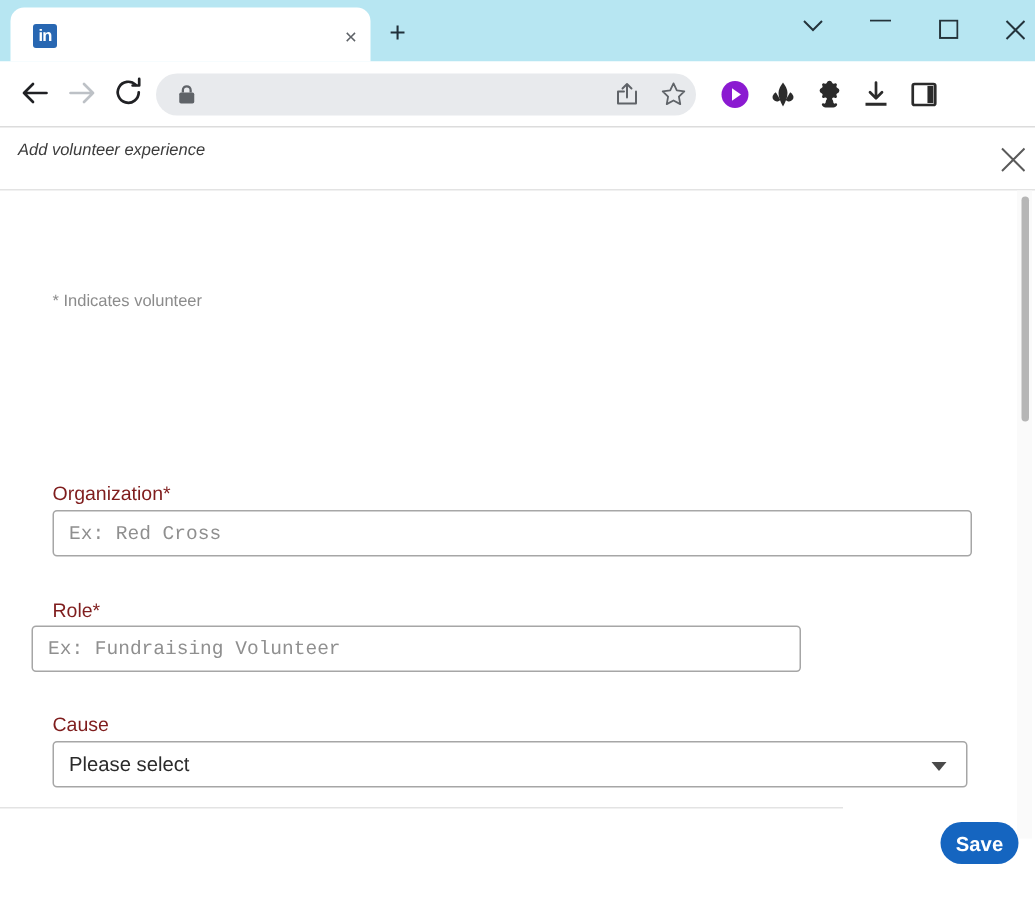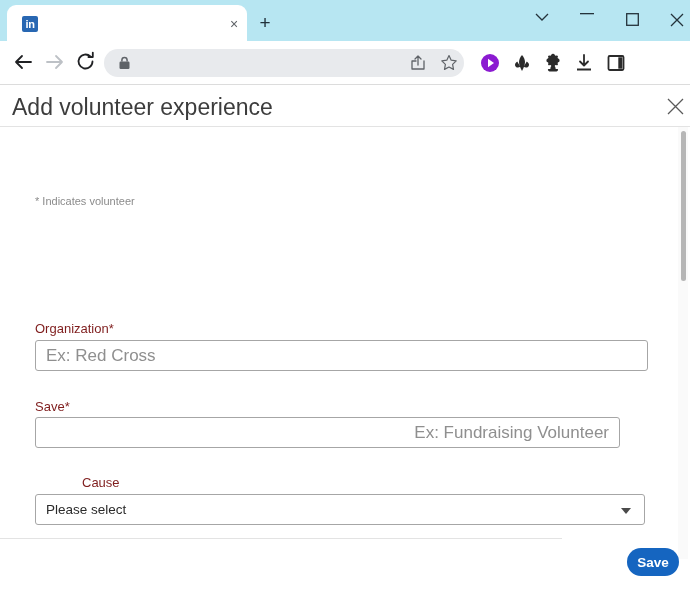--- a/index.html
+++ b/index.html
@@ -143,22 +143,23 @@
     width: 690px; height: 515px;
     background: #ffffff;
   }
   .dlg-header {
     position: absolute; left: 0; top: 0;
     width: 690px; height: 41px;
     border-bottom: 1px solid #e3e3e3;
   }
   .dlg-title {
     position: absolute; left: 12px; top: 8px;
-    font-size: 23px; color: #3c3c3c;
+    font-size: 11px; color: #3c3c3c;
     font-weight: 400;
+    font-style: italic;
   }
   .dlg-close {
     position: absolute; left: 666px; top: 12px;
     width: 18px; height: 18px;
     text-align: center;
   }
 
   .dlg-body {
     position: absolute; left: 0; top: 41px;
     width: 690px; height: 432px;
@@ -175,22 +176,22 @@
     font-size: 13px;
     color: #7f1d1d;
   }
 
   .text-input {
     position: absolute;
     height: 31px;
     border: 1px solid #a6a6a6;
     border-radius: 3px;
     background: #ffffff;
-    font-family: Liberation Sans, sans-serif;
-    font-size: 17px;
+    font-family: Liberation Mono, monospace;
+    font-size: 13px;
     color: #2b2b2b;
     padding: 0 10px;
     outline: none;
   }
   .text-input::placeholder { color: #8f8f8f; }
 
   .select-box {
     position: absolute;
     height: 31px;
     border: 1px solid #a6a6a6;
@@ -378,24 +379,24 @@
       </div>
     </div>
 
     <div class="dlg-body">
 
       <div class="required-note">* Indicates volunteer</div>
 
       <div class="field-label" style="left:35px; top:194px;">Organization*</div>
       <input class="text-input" style="left: 35px; top: 213px; width: 613px;" placeholder="Ex: Red Cross">
 
-      <div class="field-label" style="left:35px; top:272px;">Save*</div>
-      <input class="text-input" style="left: 35px; top: 290px; width: 585px; text-align: right;" placeholder="Ex: Fundraising Volunteer">
-
-      <div class="field-label" style="left:35px; top:348px;margin-left:47px;">Cause</div>
+      <div class="field-label" style="left:35px; top:272px;">Role*</div>
+      <input class="text-input" style="left: 21px; top: 290px; width: 513px;" placeholder="Ex: Fundraising Volunteer">
+
+      <div class="field-label" style="left:35px; top:348px;">Cause</div>
       <div class="select-box" style="left:35px; top:367px; width:610px;text-decoration:underline;">
         <div class="select-val">Please select</div>
         <div class="caret" style="left:585px;"></div>
       </div>
 
       <div class="checkbox"></div>
 
     </div>
 
     <div class="scrollbar-track"></div>

